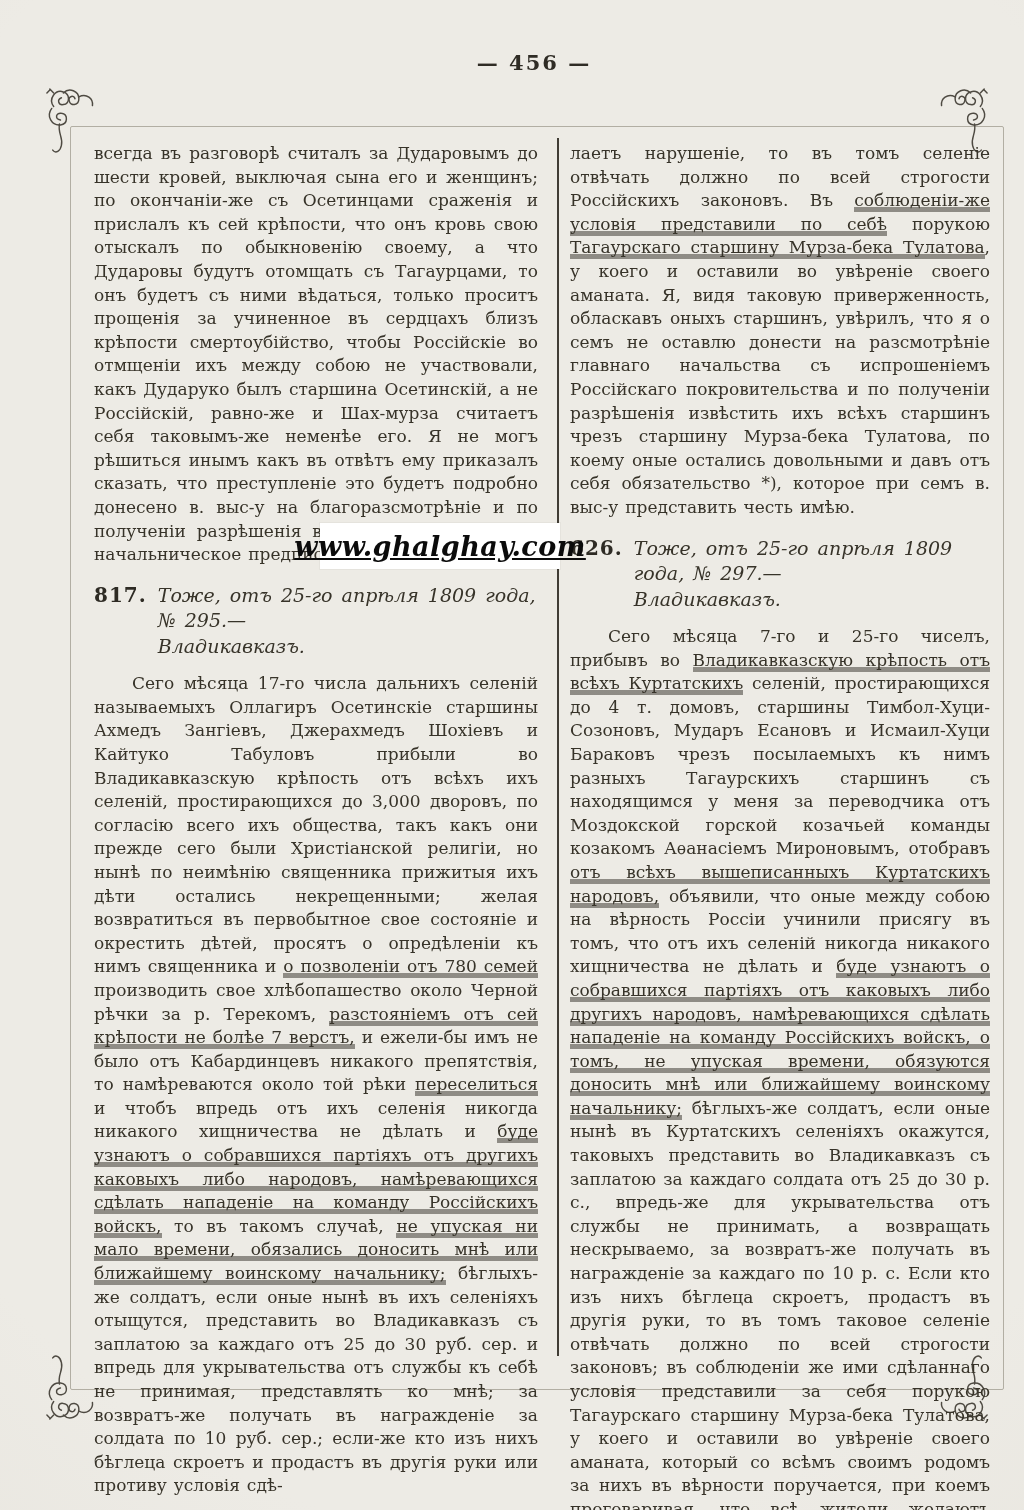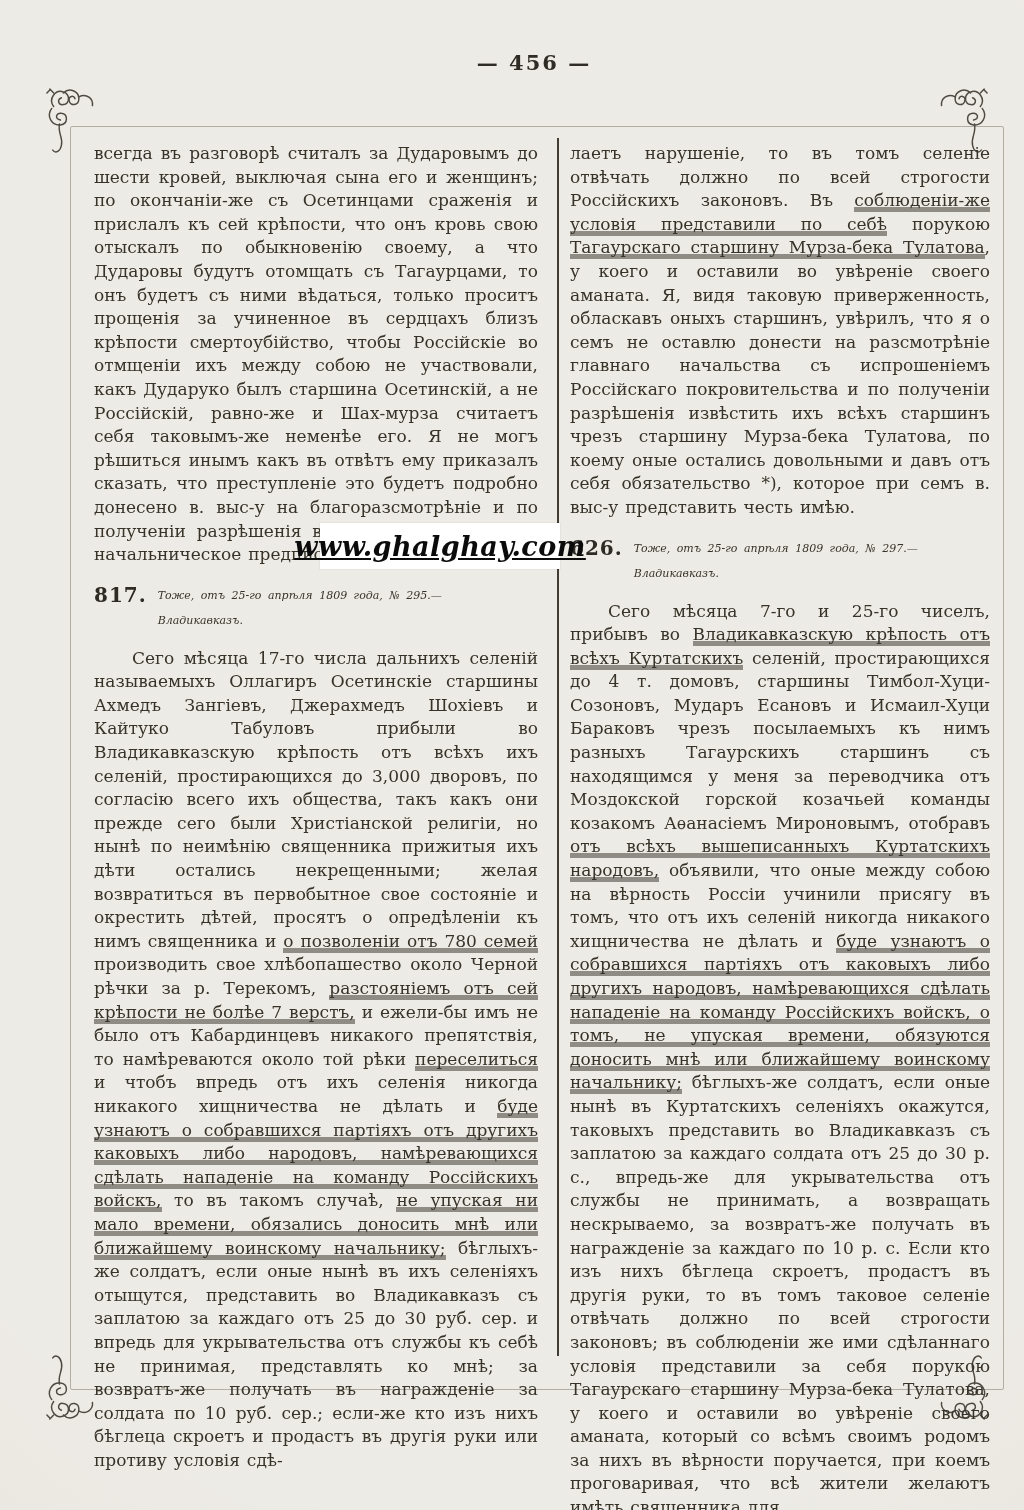--- a/index.html
+++ b/index.html
@@ -32,21 +32,21 @@
     margin:0; text-align:justify; font-size:17px; line-height:23.6px;
     word-spacing:1.5px;
   }
   .indent { text-indent:38px; }
   .u {
     background-image:linear-gradient(to top, rgba(116,113,106,0.78) 0px, rgba(116,113,106,0.78) 5px, rgba(0,0,0,0) 5px);
     padding-bottom:2px;
   }
   .entry-heading { display:flex; margin:16px 0 13px 0; }
   .entry-num { font-weight:bold; font-size:20px; margin-right:11px; letter-spacing:1px; color:#2e2b24; }
-  .entry-title { font-style:italic; font-size:11px; line-height:25.5px; word-spacing:3px; }
+  .entry-title { font-style:italic; font-size:19px; line-height:25.5px; word-spacing:3px; }
   .watermark {
     position:absolute; left:320px; top:523px; width:240px; height:46px;
     background:#ffffff; display:flex; align-items:center; justify-content:center;
     box-shadow:0 0 0 1px rgba(0,0,0,0.03);
   }
   .watermark span {
     font-style:italic; font-weight:bold; font-size:27px; color:#0b0b0b;
     text-decoration:underline; letter-spacing:0.5px;
   }
 </style>

